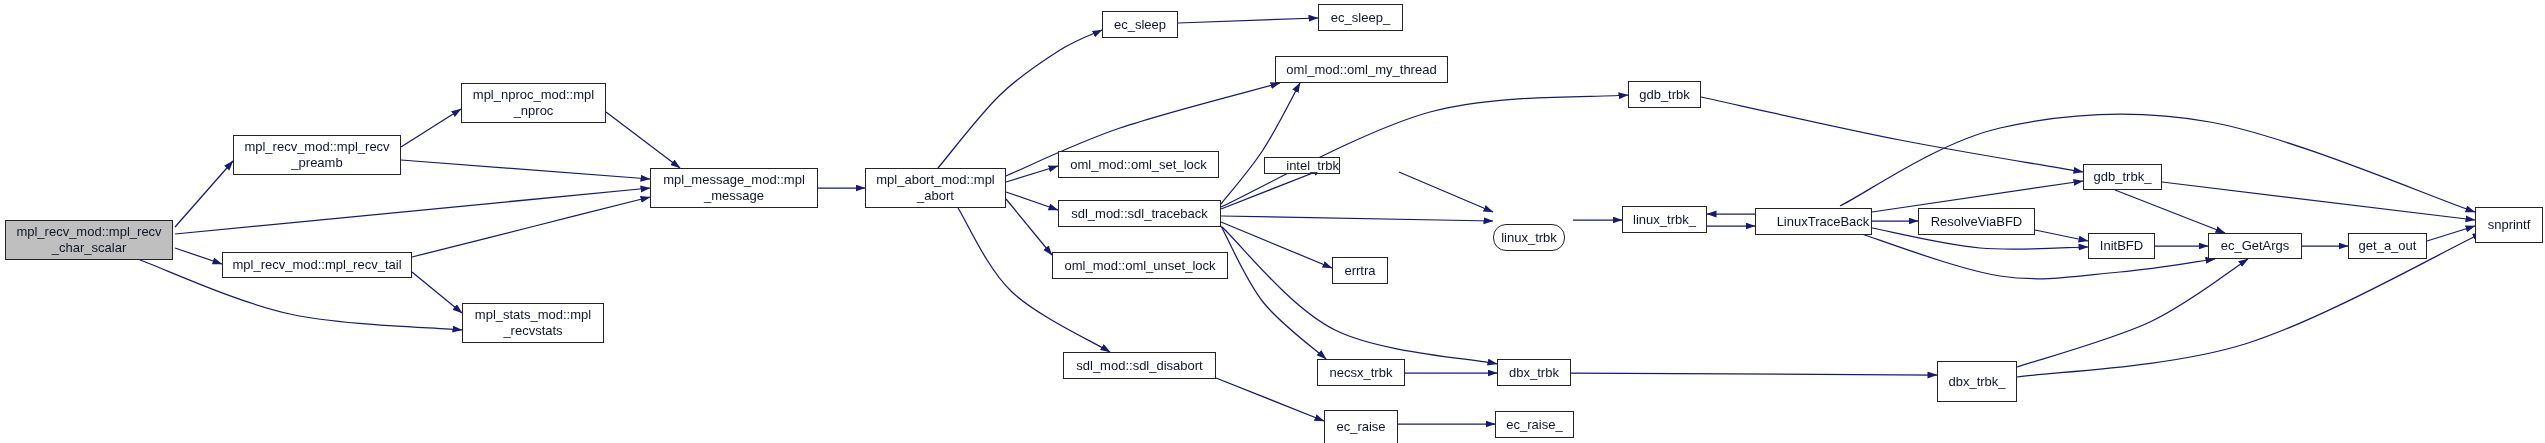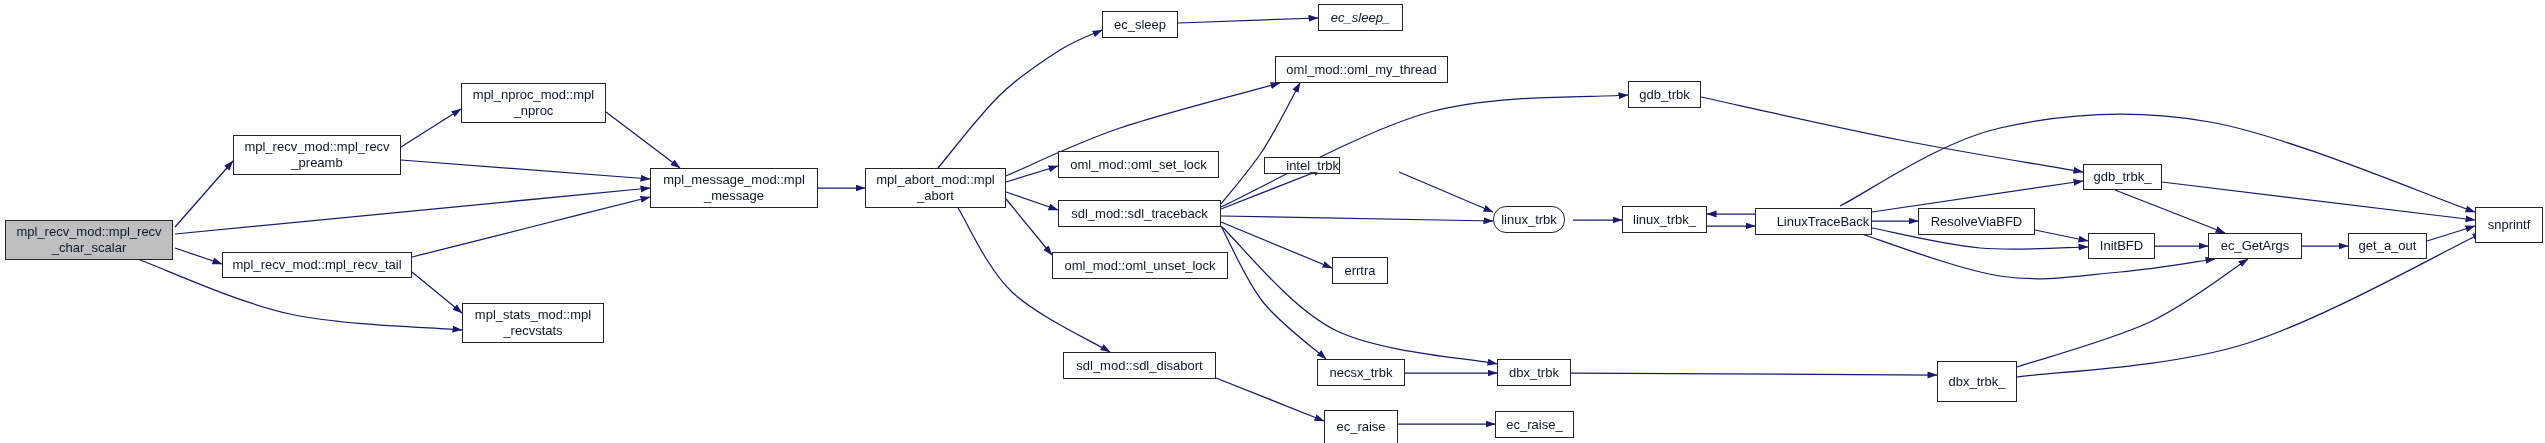--- a/index.html
+++ b/index.html
@@ -109,42 +109,42 @@
       </div>
       <div class="node" style="left: 1058px; top: 200px; width: 163px; height: 27px;">
         <span>sdl_mod::sdl_traceback</span>
       </div>
       <div class="node" style="left: 1052px; top: 252px; width: 176px; height: 27px;">
         <span>oml_mod::oml_unset_lock</span>
       </div>
       <div class="node" style="left: 1063px; top: 352px; width: 153px; height: 27px;">
         <span>sdl_mod::sdl_disabort</span>
       </div>
-      <div class="node" style="left: 1318px; top: 4px; width: 85px; height: 27px; font-style: italic;">
+      <div class="node" style="left: 1318px; top: 4px; width: 85px; height: 27px;">
         <span>ec_sleep_</span>
       </div>
       <div class="node" style="left: 1275px; top: 56px; width: 173px; height: 27px;">
         <span>oml_mod::oml_my_thread</span>
       </div>
       <div class="node" style="left: 1264px; top: 157px; width: 76px; height: 17px; align-items: flex-end;">
         <span>intel_trbk</span>
       </div>
       <div class="node" style="left: 1332px; top: 257px; width: 56px; height: 27px;">
         <span>errtra</span>
       </div>
       <div class="node" style="left: 1317px; top: 359px; width: 88px; height: 27px;">
         <span>necsx_trbk</span>
       </div>
       <div class="node" style="left: 1324px; top: 410px; width: 74px; height: 34px;">
         <span>ec_raise</span>
       </div>
       <div class="node" style="left: 1628px; top: 81px; width: 73px; height: 27px;">
         <span>gdb_trbk</span>
       </div>
-      <div class="node" style="left: 1493px; top: 206px; width: 72px; height: 27px; border-radius: 13px;">
+      <div class="node" style="left: 1493px; top: 224px; width: 72px; height: 27px; border-radius: 13px;">
         <span>linux_trbk</span>
       </div>
       <div class="node" style="left: 1622px; top: 206px; width: 85px; height: 27px;">
         <span>linux_trbk_</span>
       </div>
       <div class="node" style="left: 1755px; top: 208px; width: 117px; height: 27px; padding-left: 19px;">
         <span>LinuxTraceBack</span>
       </div>
       <div class="node" style="left: 1497px; top: 359px; width: 74px; height: 27px;">
         <span>dbx_trbk</span>

